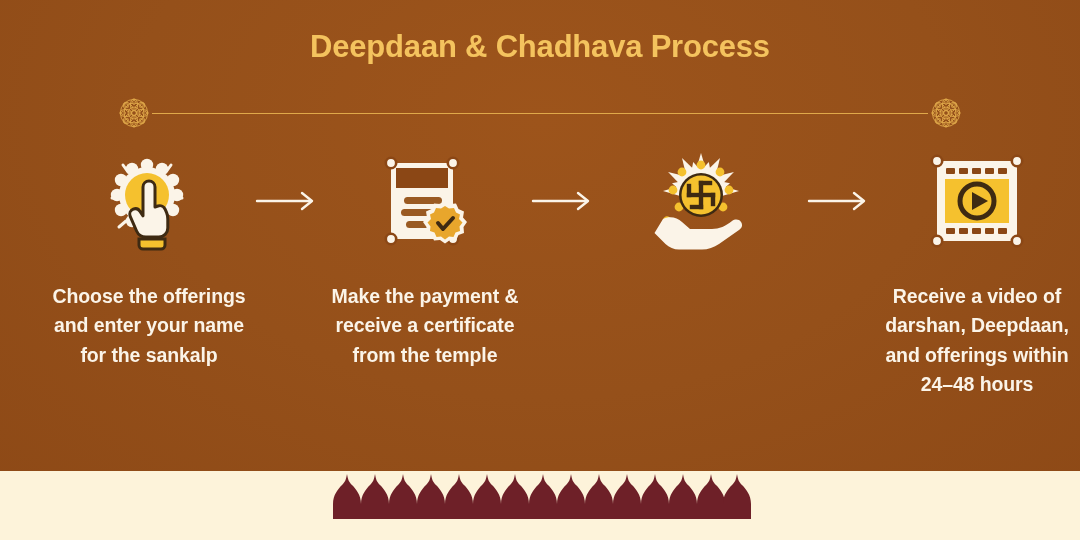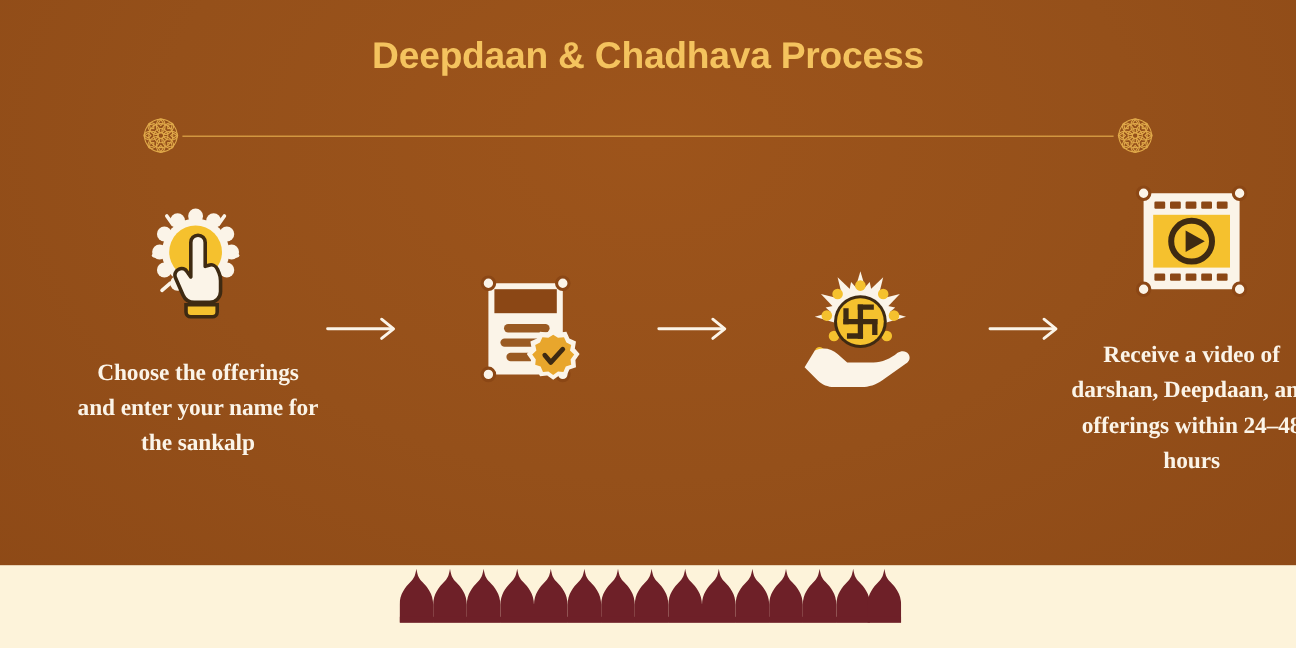--- a/index.html
+++ b/index.html
@@ -41,26 +41,25 @@
     flex:1 1 auto;
     height:1px;
     background:#e0a94a;
     margin:0 -4px;
   }
   .mandala { flex:0 0 auto; width:44px; height:40px; display:block; }
 
   
   .steps {
     position:absolute;
-    top:148px; left:64px;
+    top:148px; left:48px;
     width:968px;
     display:flex;
-    align-items:center;
+    align-items:flex-start;
     justify-content:space-between;
-    font-family:Liberation Serif, serif;
   }
   .step {
     flex:0 0 auto;
     width:202px;
     display:flex;
     flex-direction:column;
     align-items:center;
   }
   .step-icon {
     height:106px;
@@ -233,20 +232,21 @@
             <circle cx="76" cy="88" r="5.2"></circle>
           </g>
 
           <g transform="translate(68,74)">
             <path fill="#fbf4e8" d="M0,-24 L5,-21 L11,-21.5 L13.5,-16 L19,-13.5 L18,-7.5 L22,-3 L18.5,2 L19,8 L13.5,10 L11,15.5 L5,15 L0,18.5 L-5,15 L-11,15.5 L-13.5,10 L-19,8 L-18.5,2 L-22,-3 L-18,-7.5 L-19,-13.5 L-13.5,-16 L-11,-21.5 L-5,-21 Z"></path>
             <path fill="#e8a62c" d="M0,-19 L4,-16.5 L9,-17 L11,-12.5 L15,-10.5 L14,-6 L17.5,-2.5 L14.5,1.5 L15,6 L10.5,7.5 L8.5,12 L4,11.5 L0,14.5 L-4,11.5 L-8.5,12 L-10.5,7.5 L-15,6 L-14.5,1.5 L-17.5,-2.5 L-14,-6 L-15,-10.5 L-11,-12.5 L-9,-17 L-4,-16.5 Z"></path>
             <polyline points="-7,-2 -2,4 8,-7" fill="none" stroke="#3e2a12" stroke-width="4" stroke-linecap="round" stroke-linejoin="round"></polyline>
           </g>
         </svg>
       </div>
+      <div class="step-text">Make the payment &amp; receive a certificate from the temple</div>
     </div>
 
     <div class="arrow">
       <svg width="64" height="20" viewBox="0 0 64 20">
         <line x1="2" y1="10" x2="56" y2="10" stroke="#fbf4e8" stroke-width="2.4" stroke-linecap="round"></line>
         <polyline points="47,2 57,10 47,18" fill="none" stroke="#fbf4e8" stroke-width="2.4" stroke-linecap="round" stroke-linejoin="round"></polyline>
       </svg>
     </div>
 
     <div class="step">

